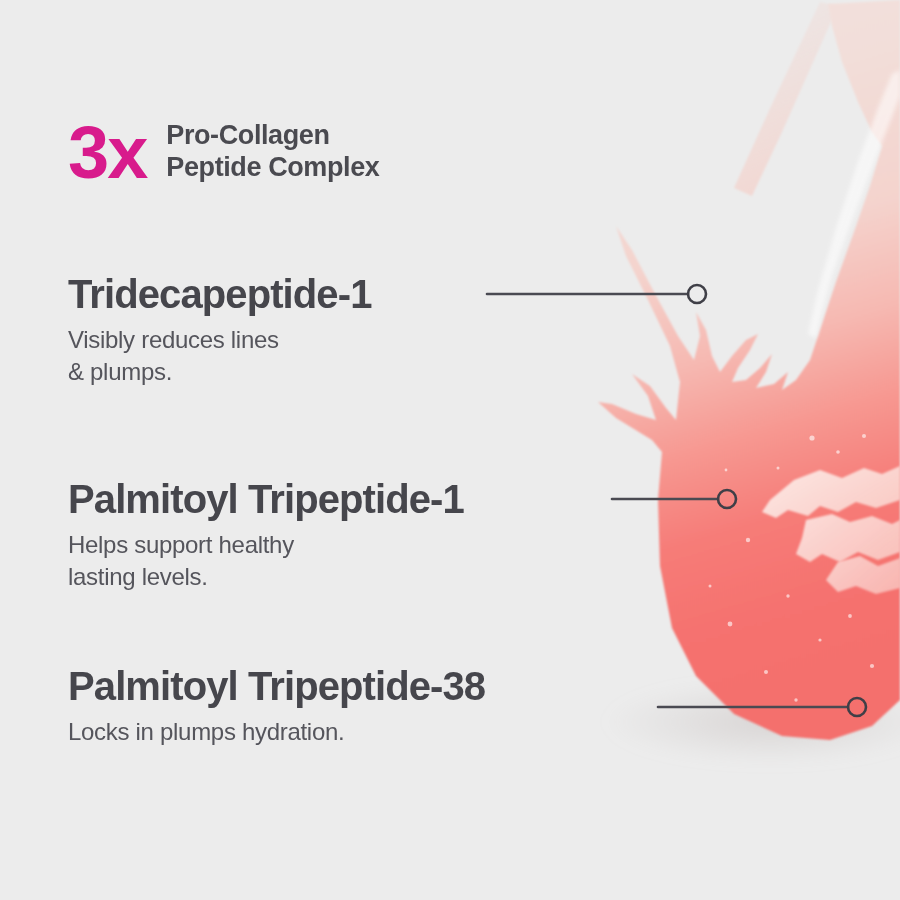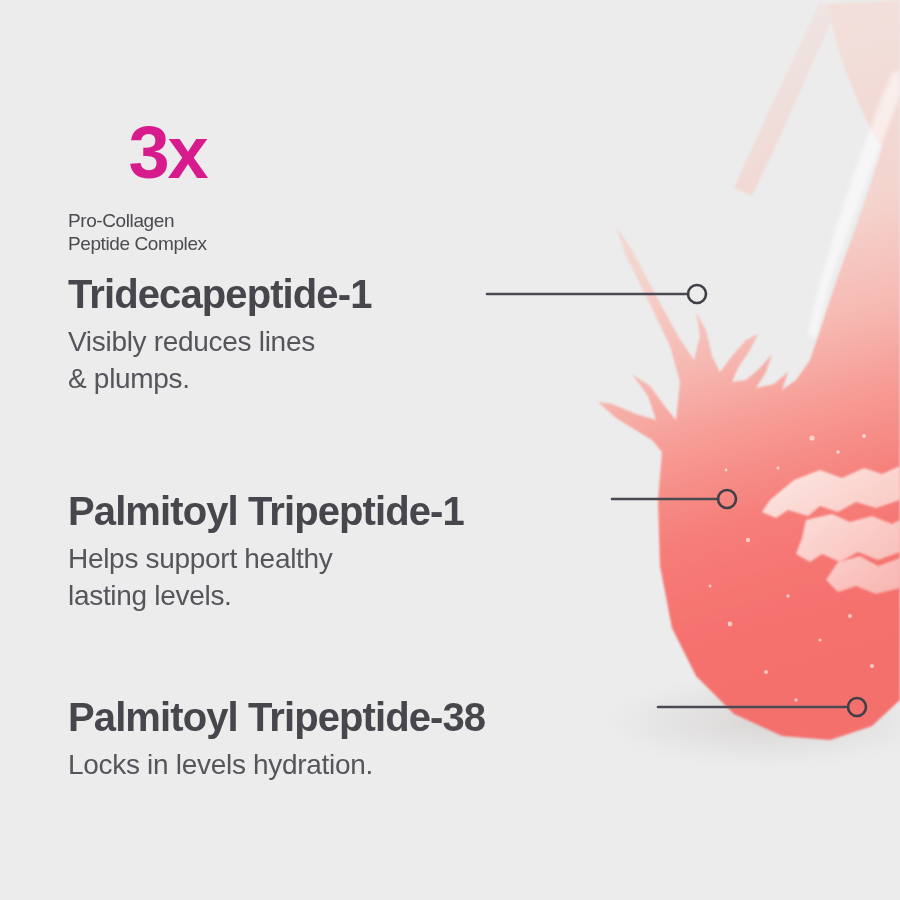--- a/index.html
+++ b/index.html
@@ -30,35 +30,34 @@
     height: 800px;
     pointer-events: none;
   }
 
   
   #badge-block {
     position: absolute;
     left: 68px;
     top: 118px;
     display: flex;
-    align-items: flex-end;
+    align-items: flex-start;
     gap: 20px;
-    flex-direction: column;
   }
   #badge-multiplier {
     font-size: 74px;
     font-weight: bold;
     line-height: 0.95;
     letter-spacing: -2px;
     color: #d81b8c;
     white-space: nowrap;
   }
   #badge-subtitle {
-    font-size: 19px;
-    font-weight: normal;
+    font-size: 27px;
+    font-weight: bold;
     line-height: 1.18;
     letter-spacing: -0.4px;
     color: #4a4a50;
     white-space: pre-line;
     padding-top: 2px;
   }
 
   
   .ingredient {
     position: absolute;
@@ -67,32 +66,32 @@
   .ingredient-name {
     font-size: 40px;
     font-weight: bold;
     letter-spacing: -0.9px;
     color: #46464c;
     line-height: 1.1;
     white-space: nowrap;
     margin: 0;
   }
   .ingredient-benefit {
-    font-size: 28px;
+    font-size: 24px;
     font-weight: normal;
     letter-spacing: -0.3px;
     color: #55555c;
     line-height: 1.32;
     white-space: pre-line;
     margin: 8px 0 0 0;
   }
 
   #ingredient-0 { top: 272px; }
-  #ingredient-1 { top: 489px; }
-  #ingredient-2 { top: 695px; }
+  #ingredient-1 { top: 477px; }
+  #ingredient-2 { top: 664px; }
 
   
   #connectors {
     position: absolute;
     inset: 0;
     width: 900px;
     height: 900px;
   }
 </style>
 </head>
@@ -202,21 +201,21 @@
   </div>
 
   <div class="ingredient" id="ingredient-1">
     <p class="ingredient-name">Palmitoyl Tripeptide-1</p>
     <p class="ingredient-benefit">Helps support healthy
 lasting levels.</p>
   </div>
 
   <div class="ingredient" id="ingredient-2">
     <p class="ingredient-name">Palmitoyl Tripeptide-38</p>
-    <p class="ingredient-benefit">Locks in levels hydration.</p>
+    <p class="ingredient-benefit">Locks in plumps hydration.</p>
   </div>
 
   <svg id="connectors" viewBox="0 0 900 900">
     <g>
       <line stroke="#4a4a52" stroke-width="2.6" stroke-linecap="round" x1="487" y1="294" x2="688" y2="294"></line>
       <circle fill="none" stroke="#3f3f47" stroke-width="2.6" cx="697" cy="294" r="9"></circle>
     </g>
     <g>
       <line stroke="#4a4a52" stroke-width="2.6" stroke-linecap="round" x1="612" y1="499" x2="718" y2="499"></line>
       <circle fill="none" stroke="#3f3f47" stroke-width="2.6" cx="727" cy="499" r="9"></circle>

